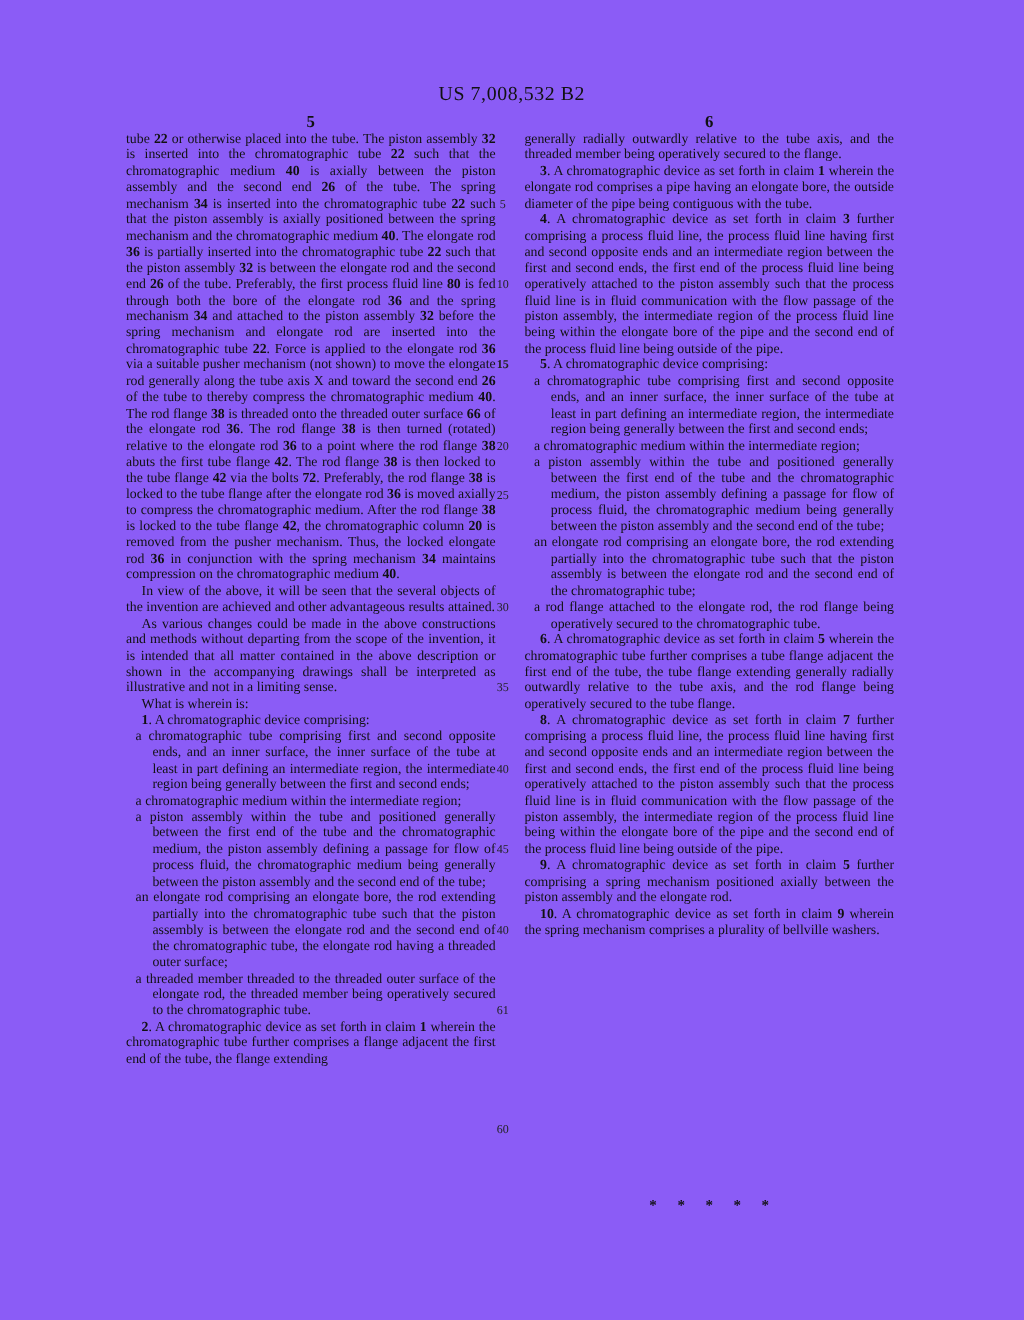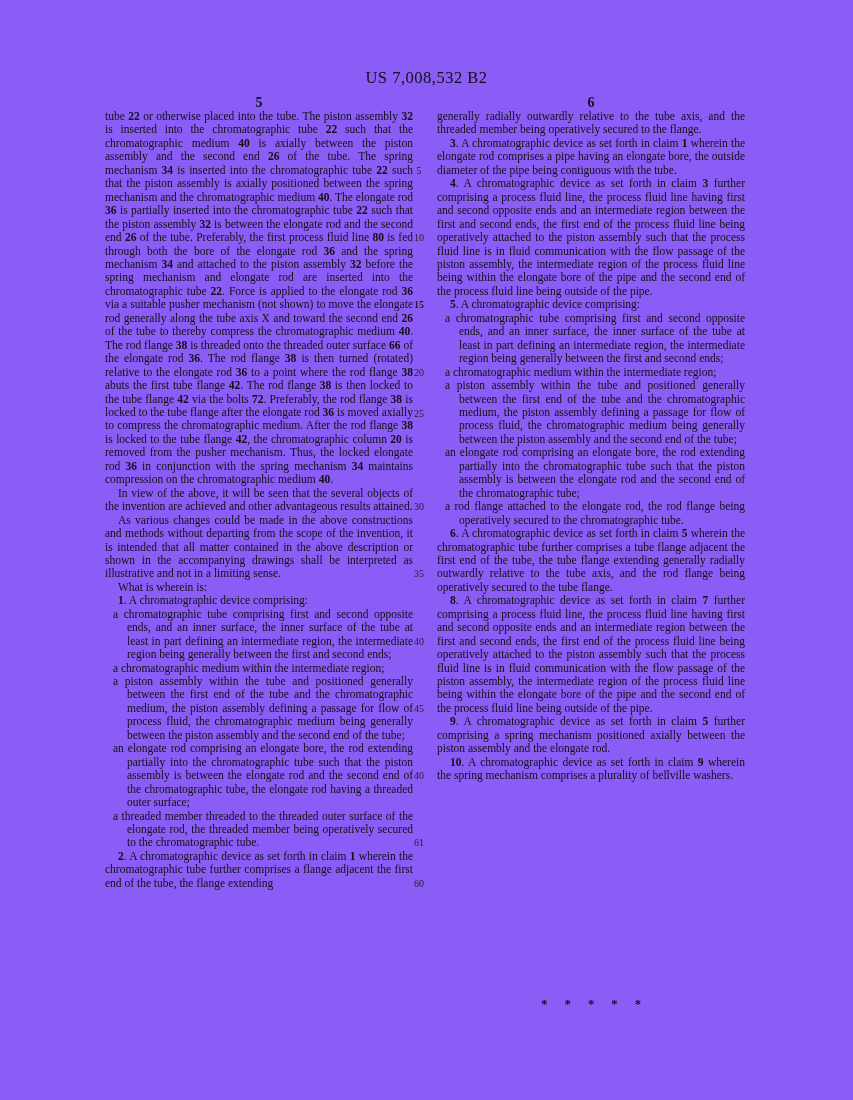--- a/index.html
+++ b/index.html
@@ -126,18 +126,18 @@
       <div class="gutter-num" style="top: 231.05px;">10</div>
       <div class="gutter-num" style="top: 298.3px; font-weight: bold;">15</div>
       <div class="gutter-num" style="top: 365.55px;">20</div>
       <div class="gutter-num" style="top: 407px;">25</div>
       <div class="gutter-num" style="top: 500.05px;">30</div>
       <div class="gutter-num" style="top: 567.3px;">35</div>
       <div class="gutter-num" style="top: 634.55px;">40</div>
       <div class="gutter-num" style="top: 701.8px;">45</div>
       <div class="gutter-num" style="top: 769.05px;">40</div>
       <div class="gutter-num" style="top: 836.3px;">61</div>
-      <div class="gutter-num" style="top: 877px;">60</div>
+      <div class="gutter-num" style="top: 935px;">60</div>
     </div>
 
   <div class="end-marker">* * * * *</div>
 
 </div>
 
 </body></html>

